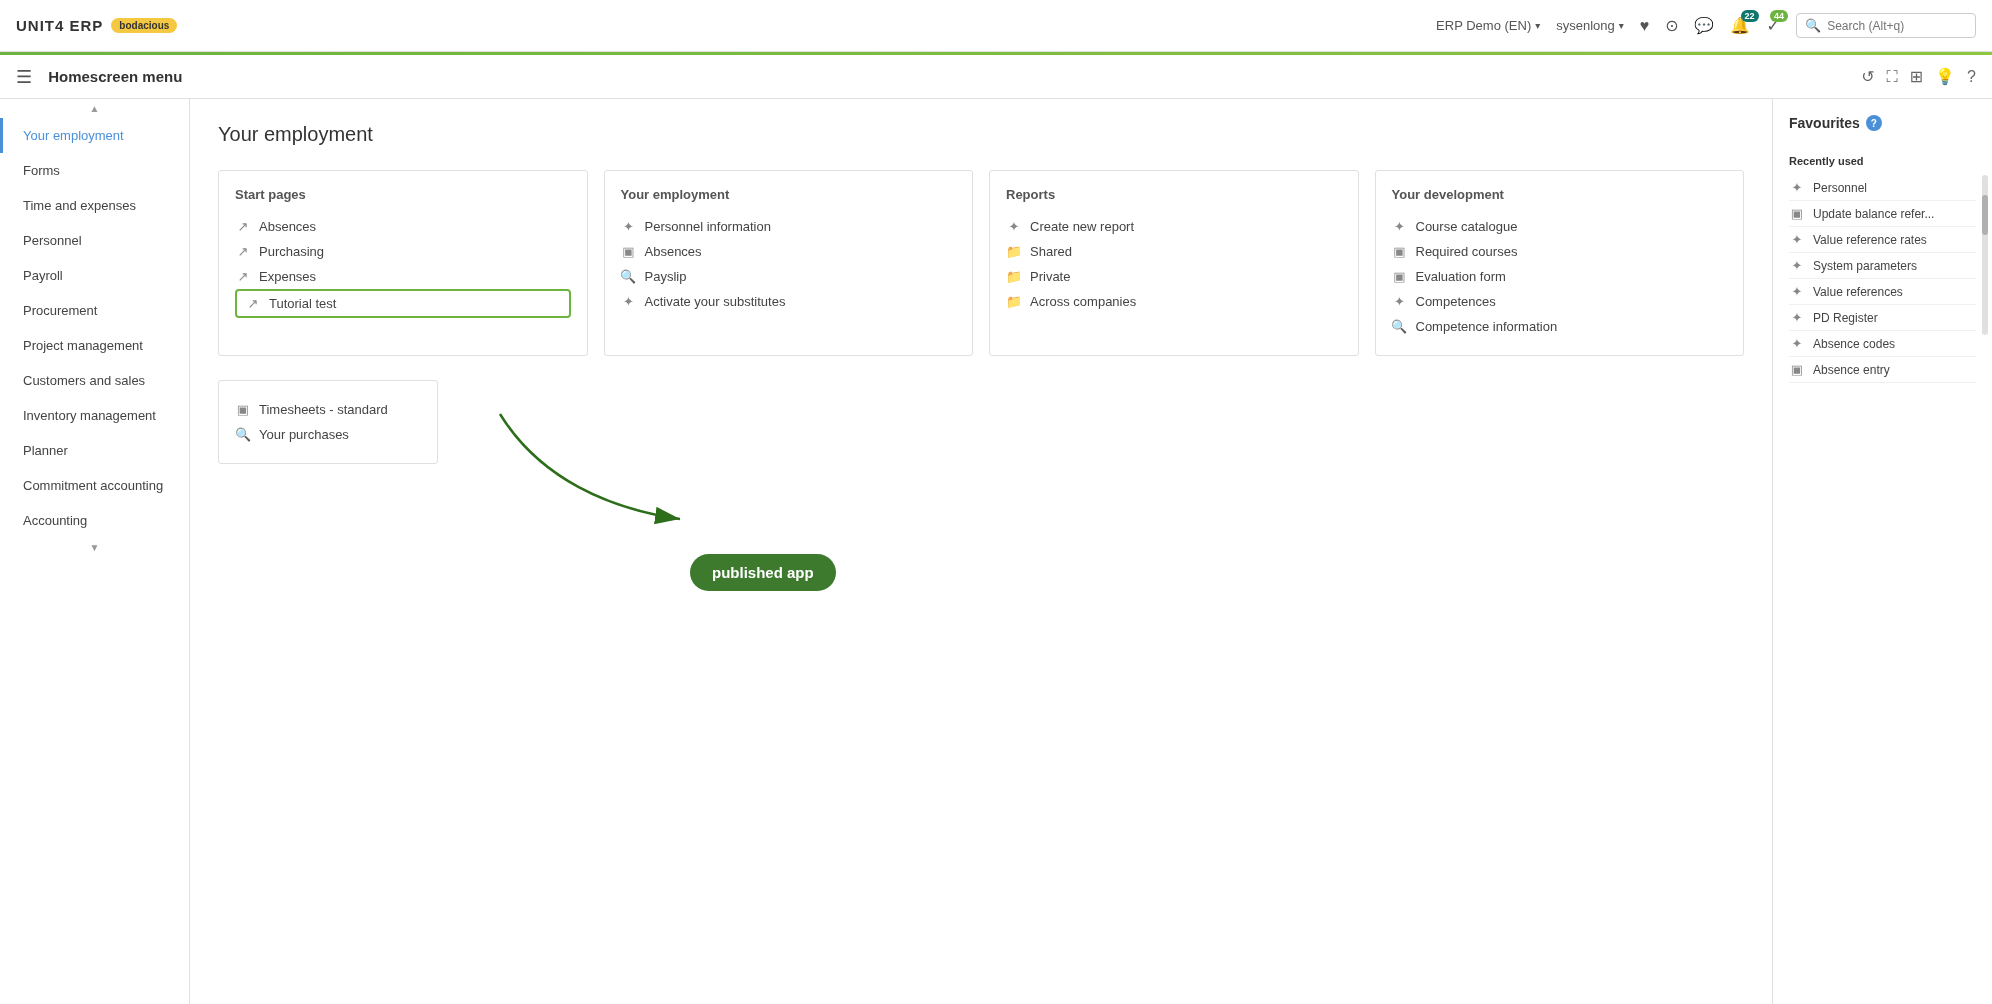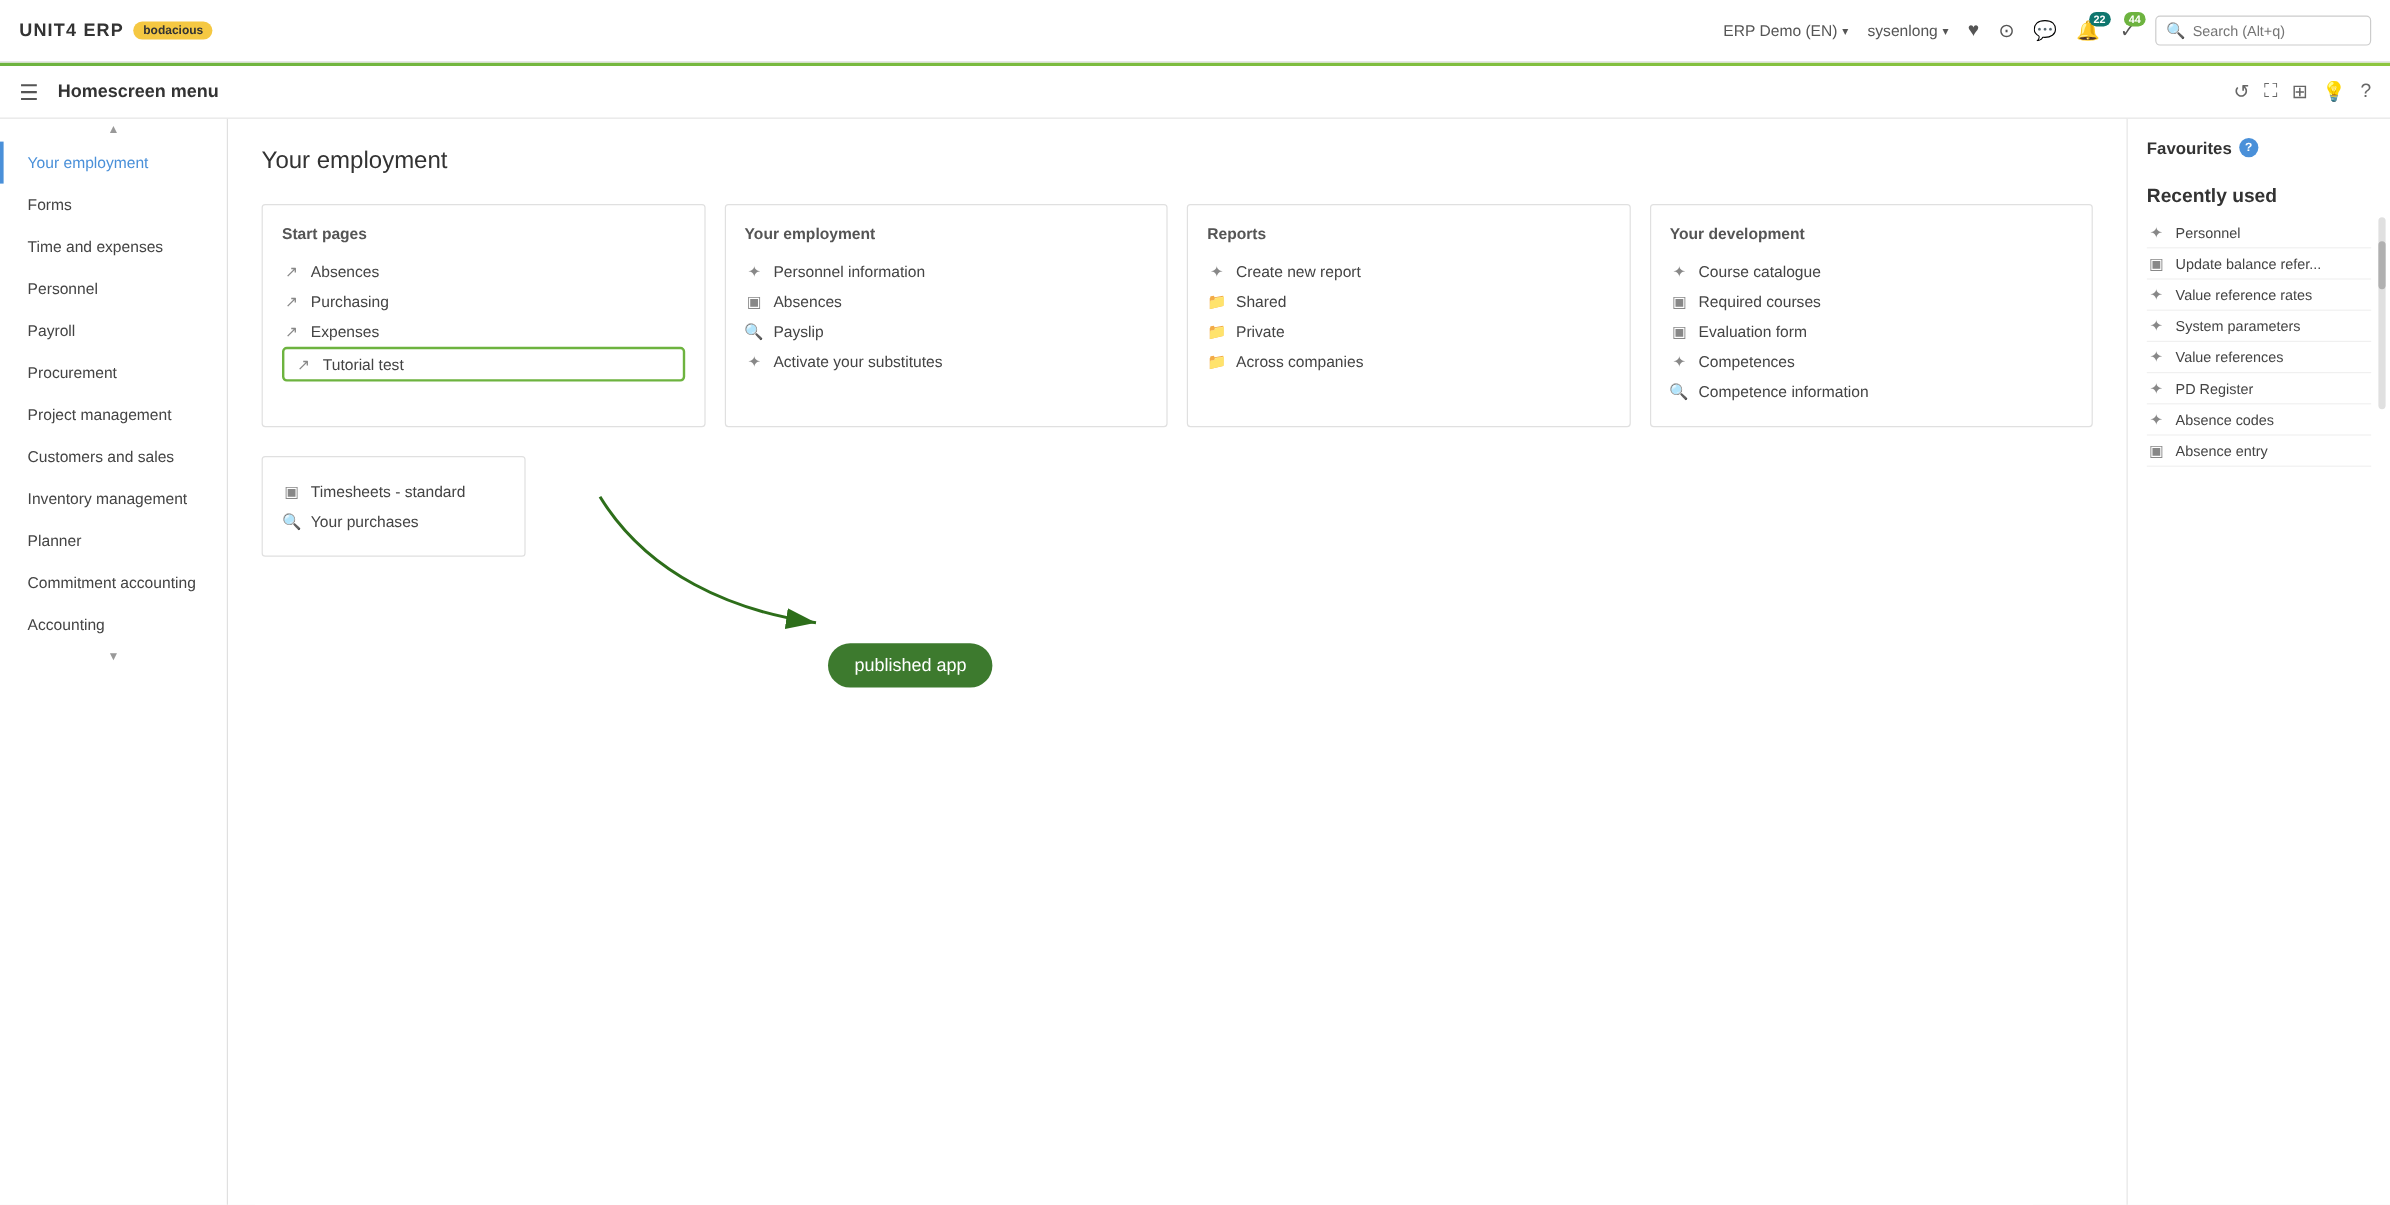--- a/index.html
+++ b/index.html
@@ -53,43 +53,43 @@
     
     .activities-section { margin-top: 4px; }
     .activities-box { border: 1px solid #e0e0e0; border-radius: 3px; padding: 16px; display: inline-block; min-width: 220px; }
 
     
     .published-app-tooltip {
       position: absolute;
       background: #3d7a2e;
       color: #fff;
       font-size: 15px;
-      font-weight: 400;
+      font-weight: 700;
       padding: 10px 22px;
       border-radius: 24px;
-      top: 437px;
+      top: 455px;
       left: 500px;
       white-space: nowrap;
       z-index: 10;
     }
 
     
     .arrow-overlay {
       position: absolute;
       top: 0; left: 0;
       pointer-events: none;
       z-index: 9;
     }
 
     
     .right-panel { width: 220px; background: #fff; border-left: 1px solid #e0e0e0; flex-shrink: 0; overflow-y: auto; padding: 16px; }
     .right-panel-title { font-size: 14px; font-weight: 600; color: #333; margin-bottom: 8px; display: flex; align-items: center; gap: 6px; }
     .right-panel-title .help-icon { width: 16px; height: 16px; border-radius: 50%; background: #4a90d9; color: #fff; font-size: 10px; display: inline-flex; align-items: center; justify-content: center; cursor: pointer; }
     .favourites-empty { color: #aaa; font-size: 12px; padding: 8px 0; }
-    .recently-used-title { font-size: 16px; font-weight: 600; color: #333; margin: 24px 0 8px; }
+    .recently-used-title { font-size: 11px; font-weight: 600; color: #333; margin: 24px 0 8px; }
     .recently-item { display: flex; align-items: center; gap: 8px; padding: 5px 0; font-size: 12px; color: #444; cursor: pointer; border-bottom: 1px solid #f0f0f0; }
 
     
     .header-bar {
       background: #fff; border-bottom: 1px solid #e0e0e0;
       height: 44px; display: flex; align-items: center; padding: 0 16px; gap: 16px;
     }
     .header-bar-title { font-size: 15px; font-weight: 700; color: #333; }
     .header-bar-icons { margin-left: auto; display: flex; gap: 12px; align-items: center; }
     .header-icon { font-size: 16px; color: #666; cursor: pointer; }

